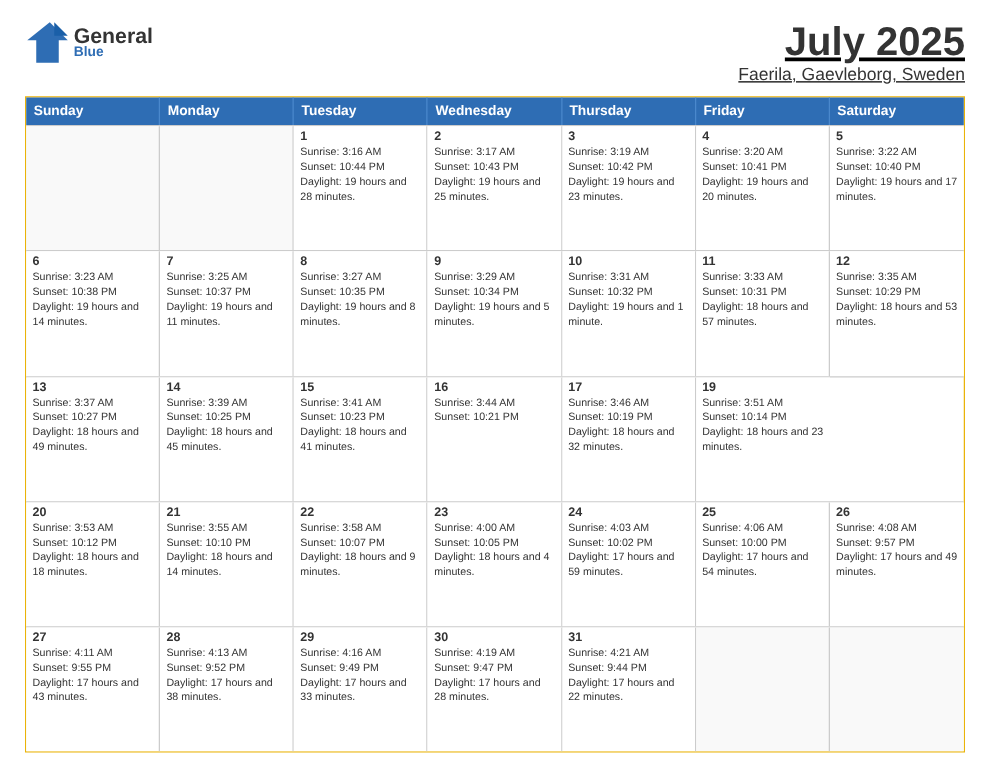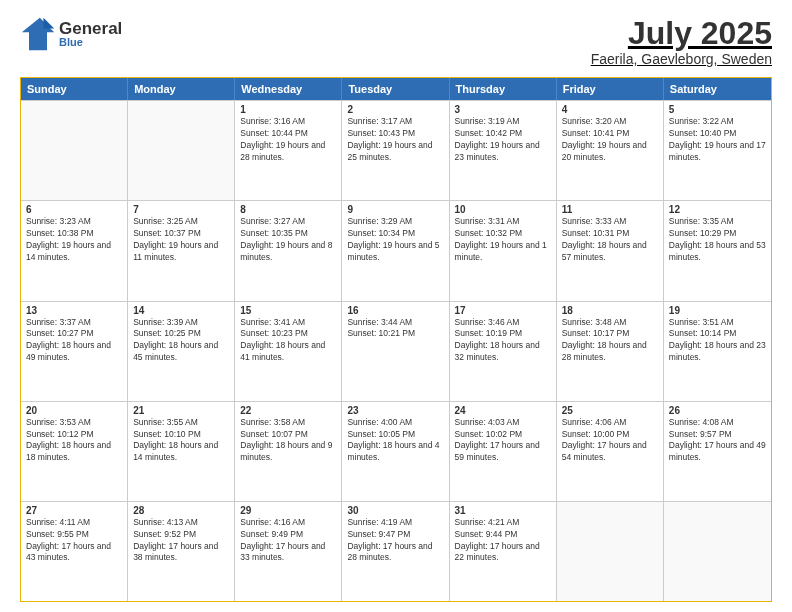--- a/index.html
+++ b/index.html
@@ -119,22 +119,22 @@
     <div class="title-block">
       <div class="month-title">July 2025</div>
       <div class="subtitle">Faerila, Gaevleborg, Sweden</div>
     </div>
   </div>
 
   <div class="calendar">
     <div class="cal-header-row">
     <div class="cal-header-cell">Sunday</div>
         <div class="cal-header-cell">Monday</div>
+        <div class="cal-header-cell">Tuesday</div>
         <div class="cal-header-cell">Wednesday</div>
-        <div class="cal-header-cell">Tuesday</div>
         <div class="cal-header-cell">Thursday</div>
         <div class="cal-header-cell">Friday</div>
         <div class="cal-header-cell">Saturday</div>
       </div>
     <div class="cal-body">
     <div class="cal-row">
           <div class="cal-cell empty"></div>
           <div class="cal-cell empty"></div>
           <div class="cal-cell">
             <div class="day-num">1</div>
@@ -235,26 +235,20 @@
             <div class="cell-line">Sunrise: 3:44 AM</div>
             <div class="cell-line">Sunset: 10:21 PM</div>
           </div>
           <div class="cal-cell">
             <div class="day-num">17</div>
             <div class="cell-line">Sunrise: 3:46 AM</div>
             <div class="cell-line">Sunset: 10:19 PM</div>
             <div class="cell-line">Daylight: 18 hours and 32 minutes.</div>
           </div>
           <div class="cal-cell">
-            <div class="day-num">18</div>
-            <div class="cell-line">Sunrise: 3:48 AM</div>
-            <div class="cell-line">Sunset: 10:17 PM</div>
-            <div class="cell-line">Daylight: 18 hours and 28 minutes.</div>
-          </div>
-          <div class="cal-cell">
             <div class="day-num">19</div>
             <div class="cell-line">Sunrise: 3:51 AM</div>
             <div class="cell-line">Sunset: 10:14 PM</div>
             <div class="cell-line">Daylight: 18 hours and 23 minutes.</div>
           </div>
         </div>
         <div class="cal-row">
           <div class="cal-cell">
             <div class="day-num">20</div>
             <div class="cell-line">Sunrise: 3:53 AM</div>

